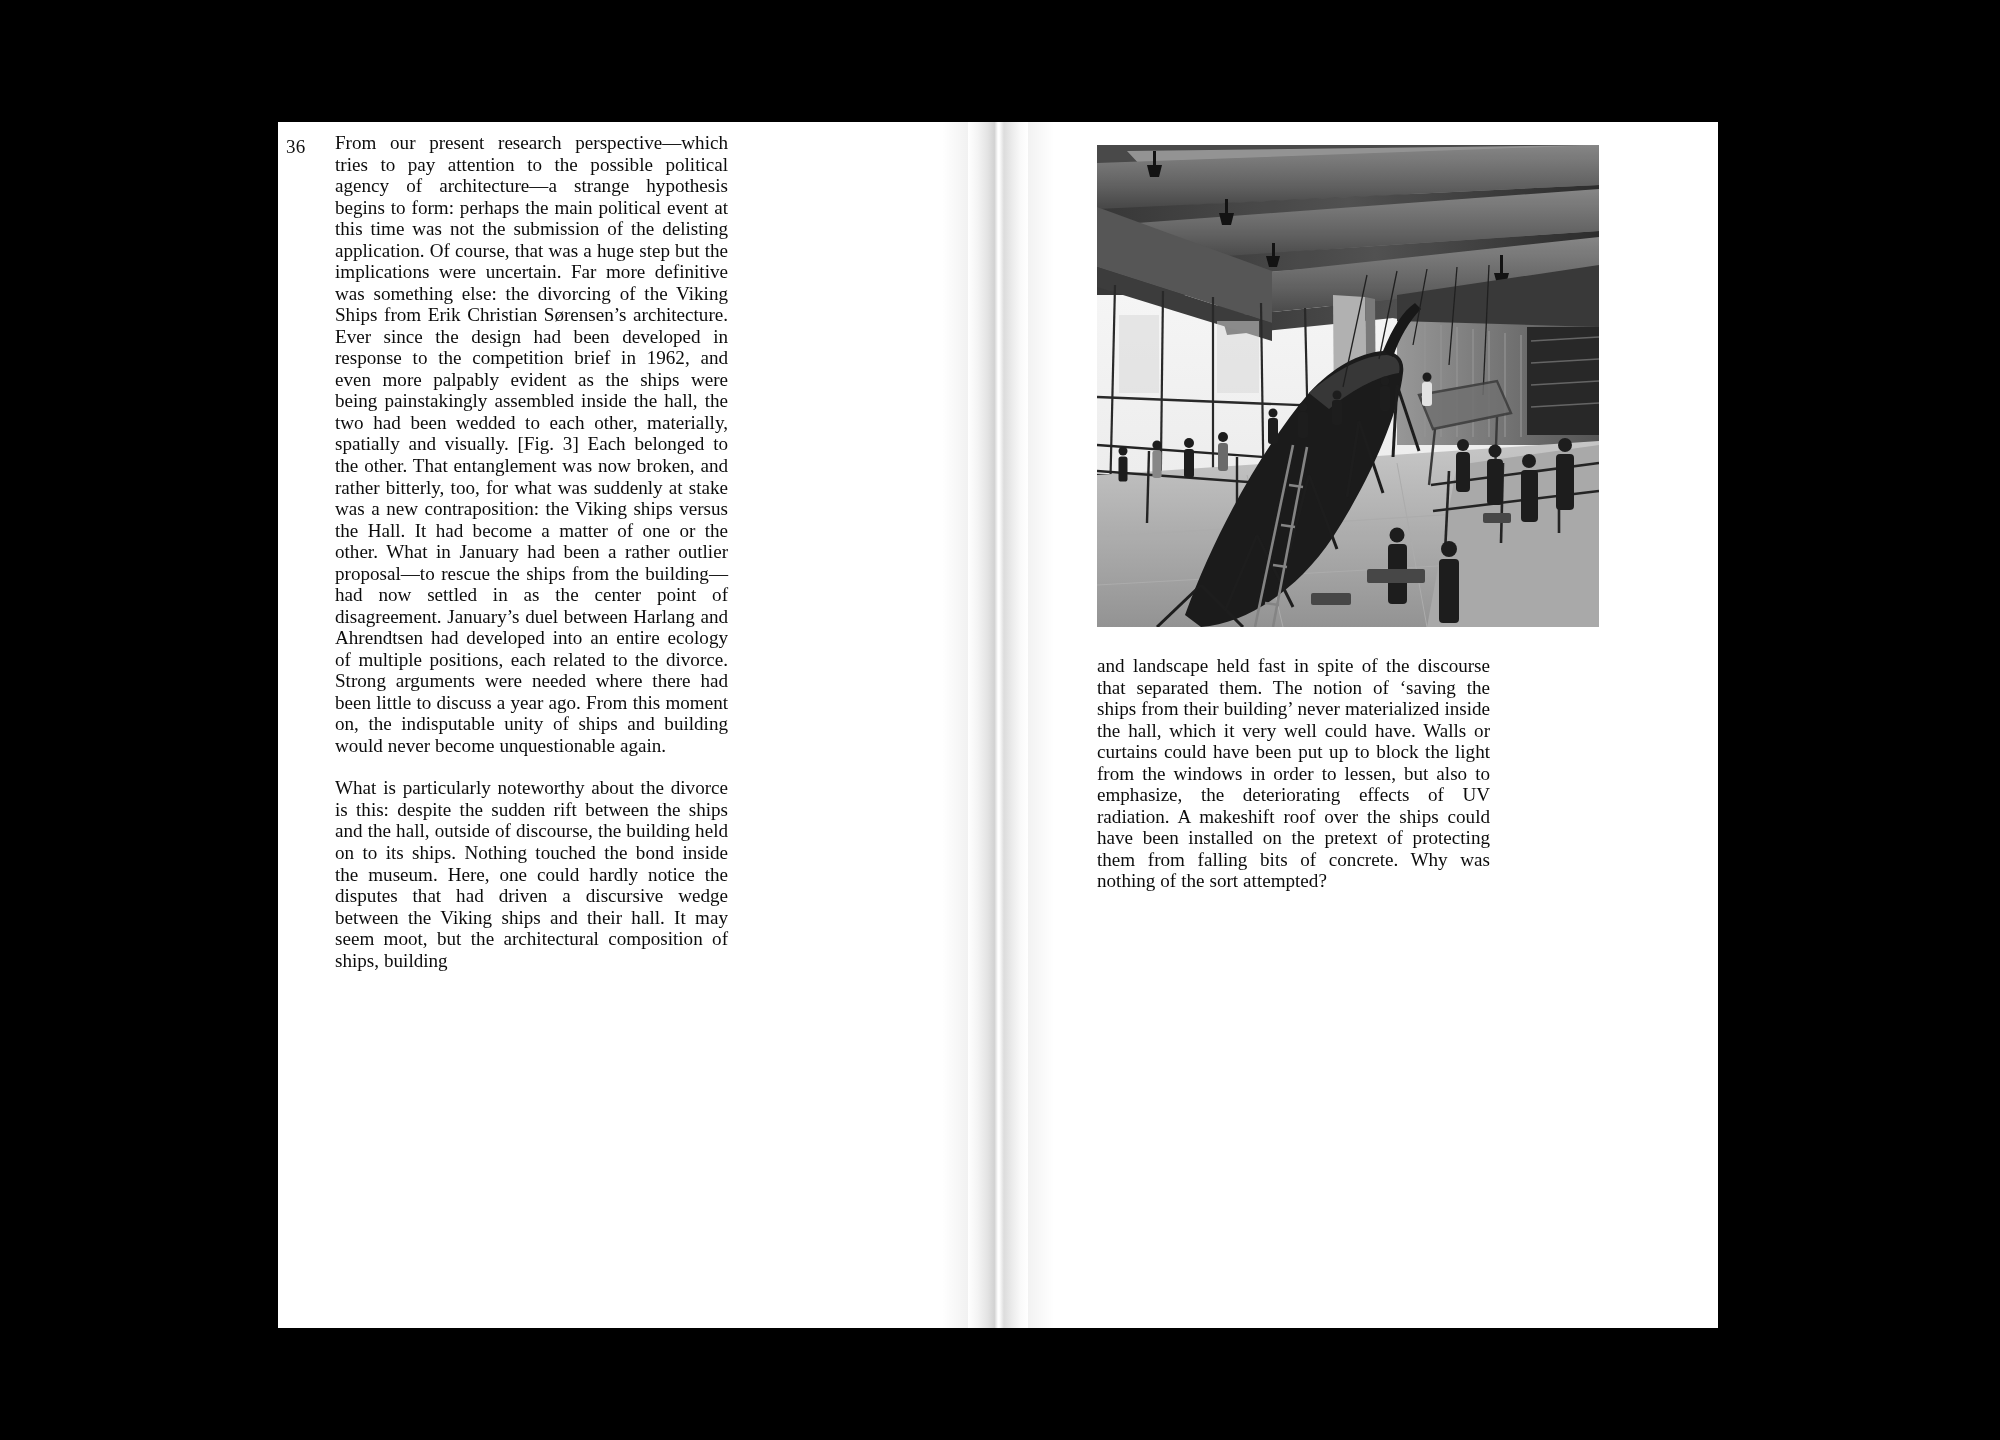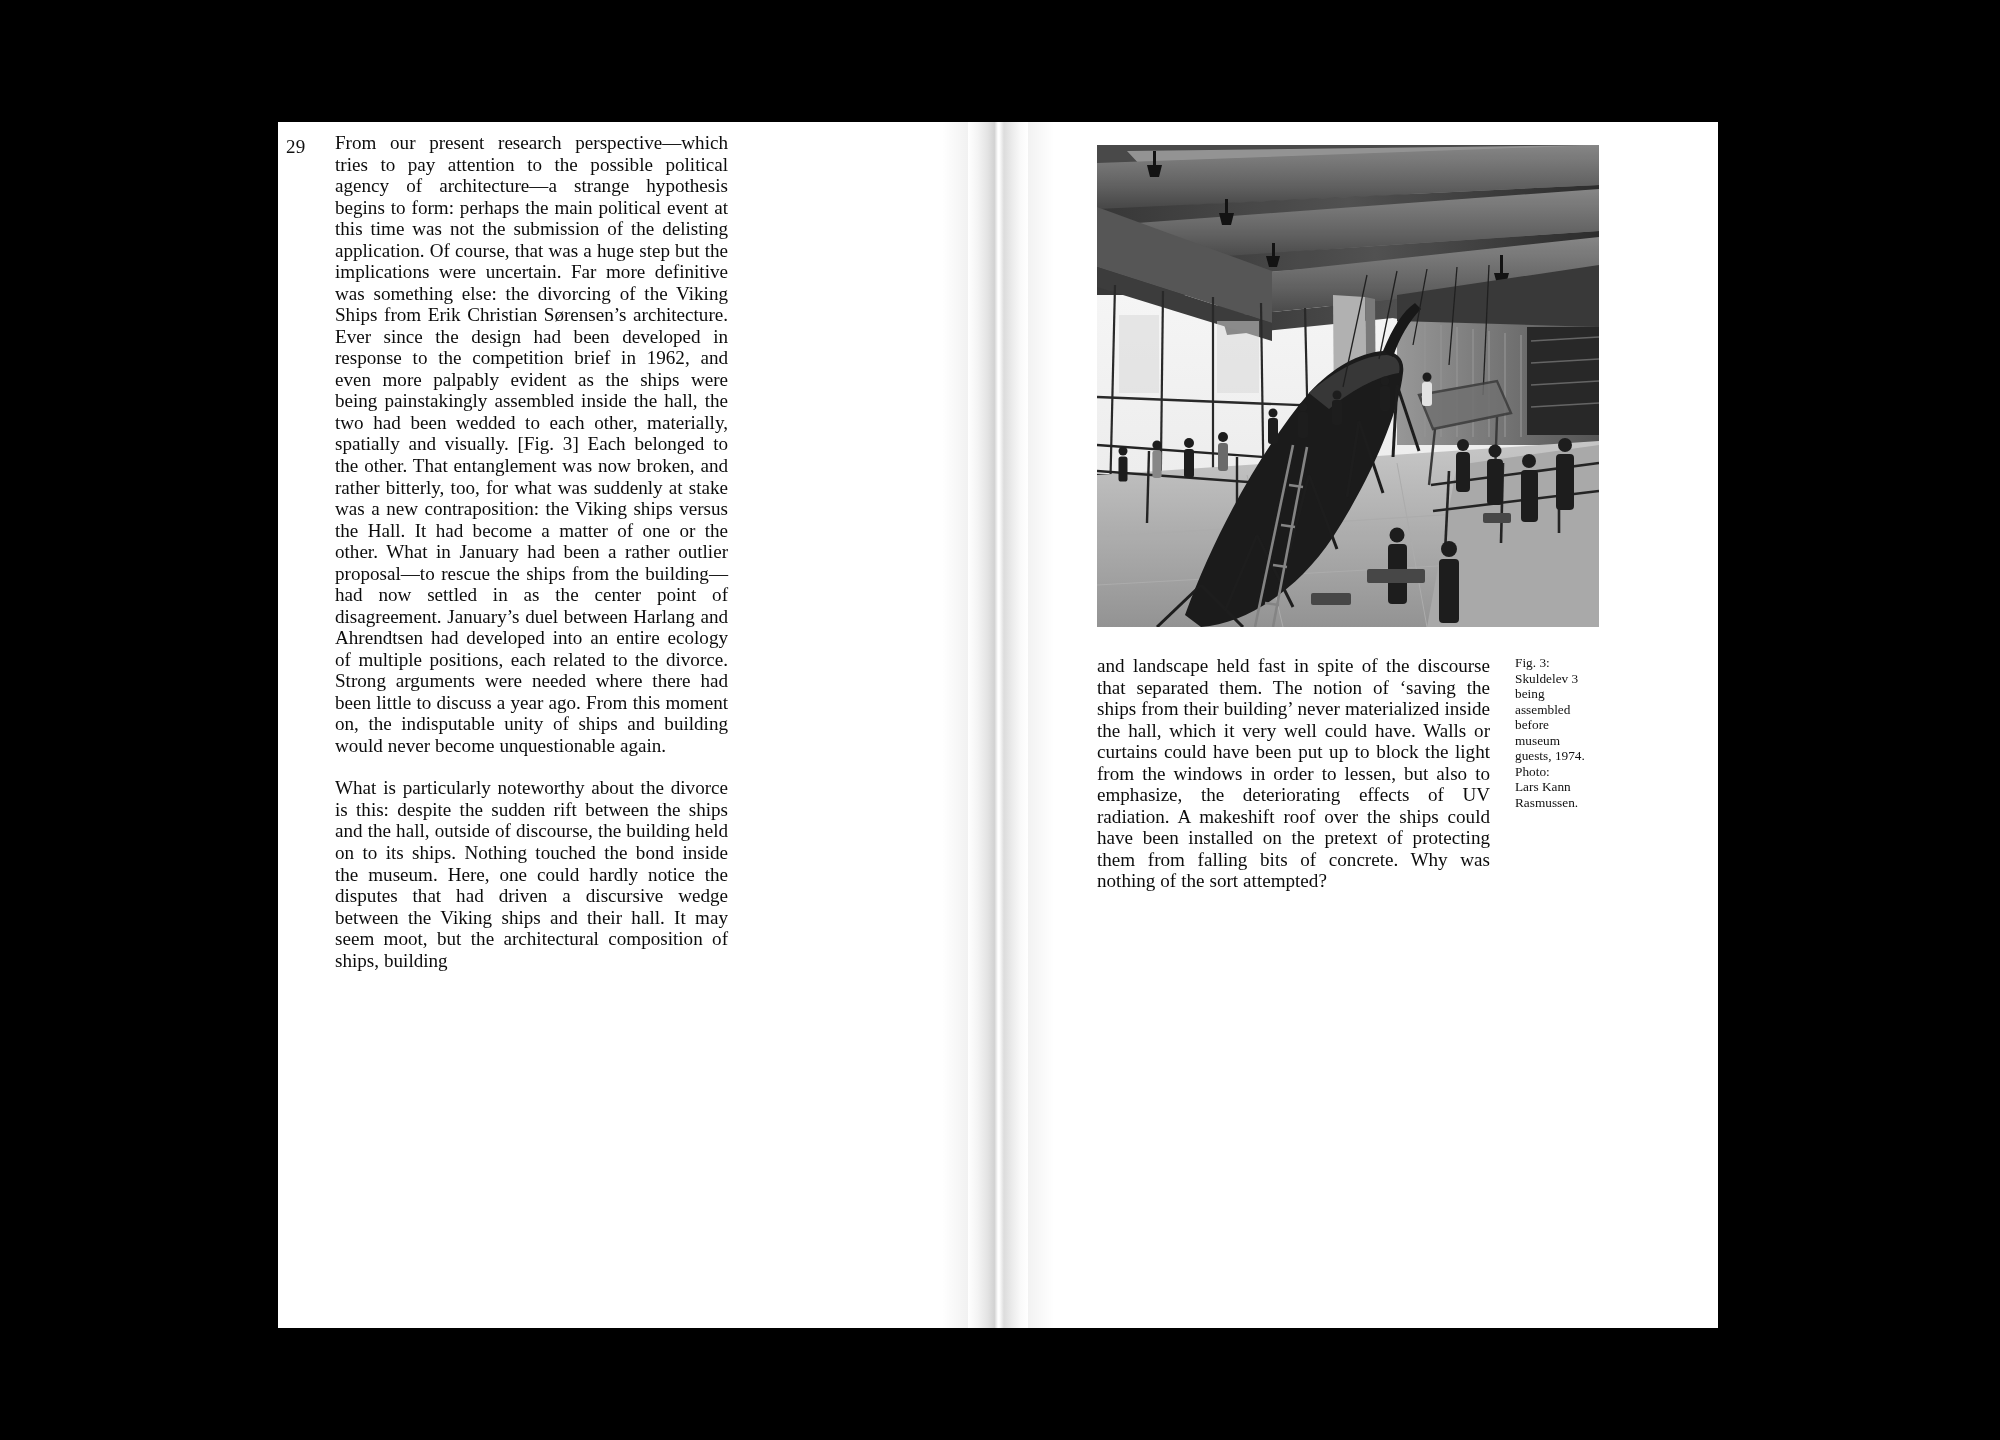--- a/index.html
+++ b/index.html
@@ -149,21 +149,21 @@
 </style>
 </head>
 <body>
 
 <div id="stage">
 
   <div id="spread">
 
     <div class="page page-left">
 
-      <div class="folio">29</div>
+      <div class="folio">36</div>
 
       <div class="text-col-left">
         <p class="body-par">From our present research perspective—which tries to pay attention to the possible political agency of architecture—a strange hypothesis begins to form: perhaps the main political event at this time was not the submission of the delisting application. Of course, that was a huge step but the implications were uncertain. Far more definitive was something else: the divorcing of the Viking Ships from Erik Christian Sørensen’s architecture. Ever since the design had been developed in response to the competition brief in 1962, and even more palpably evident as the ships were being painstakingly assembled inside the hall, the two had been wedded to each other, materially, spatially and visually. [Fig. 3] Each belonged to the other. That entanglement was now broken, and rather bitterly, too, for what was suddenly at stake was a new contraposition: the Viking ships versus the Hall. It had become a matter of one or the other. What in January had been a rather outlier proposal—to rescue the ships from the building—had now settled in as the center point of disagreement. January’s duel between Harlang and Ahrendtsen had developed into an entire ecology of multiple positions, each related to the divorce. Strong arguments were needed where there had been little to discuss a year ago. From this moment on, the indisputable unity of ships and building would never become unquestionable again.</p>
         <p class="body-par">What is particularly noteworthy about the divorce is this: despite the sudden rift between the ships and the hall, outside of discourse, the building held on to its ships. Nothing touched the bond inside the museum. Here, one could hardly notice the disputes that had driven a discursive wedge between the Viking ships and their hall. It may seem moot, but the architectural composition of ships, building</p>
       </div>
 
     </div>
 
     <div id="gutter"></div>
 
@@ -416,28 +416,16 @@
           </g>
 
           <rect x="0" y="0" width="502" height="482" fill="#000000" opacity="0.04"></rect>
         </svg>
       </div>
 
       <div class="text-col-right">
         <p class="body-par">and landscape held fast in spite of the discourse that separated them. The notion of ‘saving the ships from their building’ never materialized inside the hall, which it very well could have. Walls or curtains could have been put up to block the light from the windows in order to lessen, but also to emphasize, the deteriorating effects of UV radiation. A makeshift roof over the ships could have been installed on the pretext of protecting them from falling bits of concrete. Why was nothing of the sort attempted?</p>
       </div>
 
-      <div class="caption-col">
-        <p>Fig. 3:</p>
-        <p>Skuldelev 3</p>
-        <p>being</p>
-        <p>assembled</p>
-        <p>before</p>
-        <p>museum</p>
-        <p>guests, 1974.</p>
-        <p>Photo:</p>
-        <p>Lars Kann</p>
-        <p>Rasmussen.</p>
-      </div>
 
     </div>
   </div>
 </div>
 
 </body></html>

